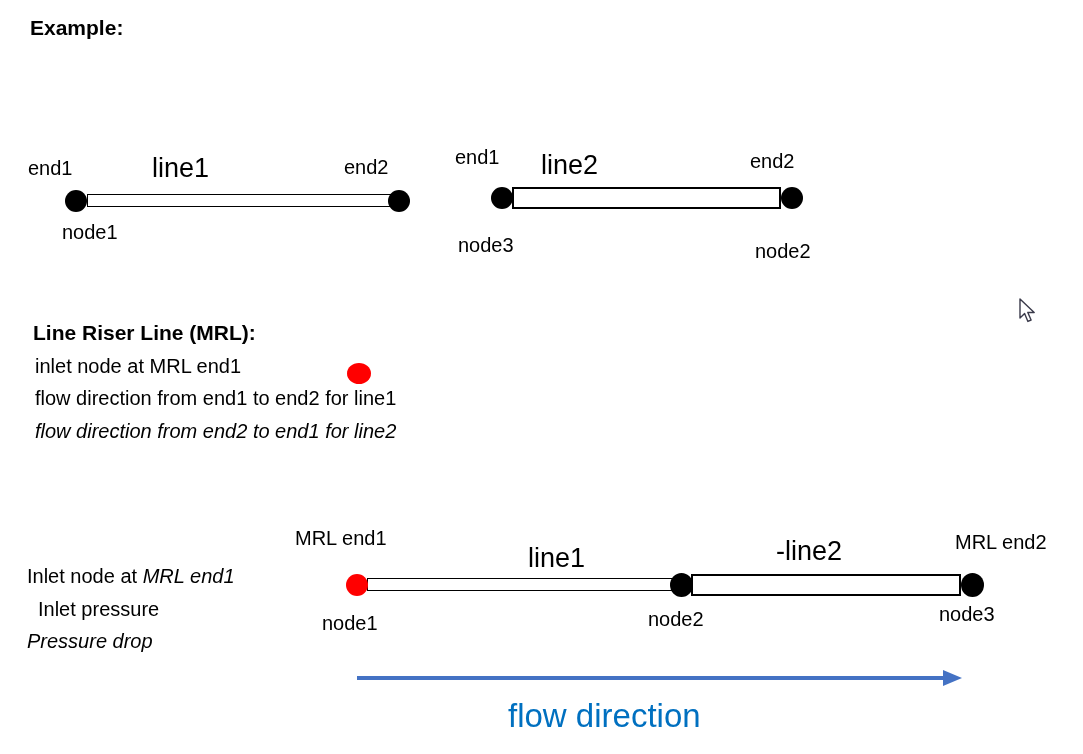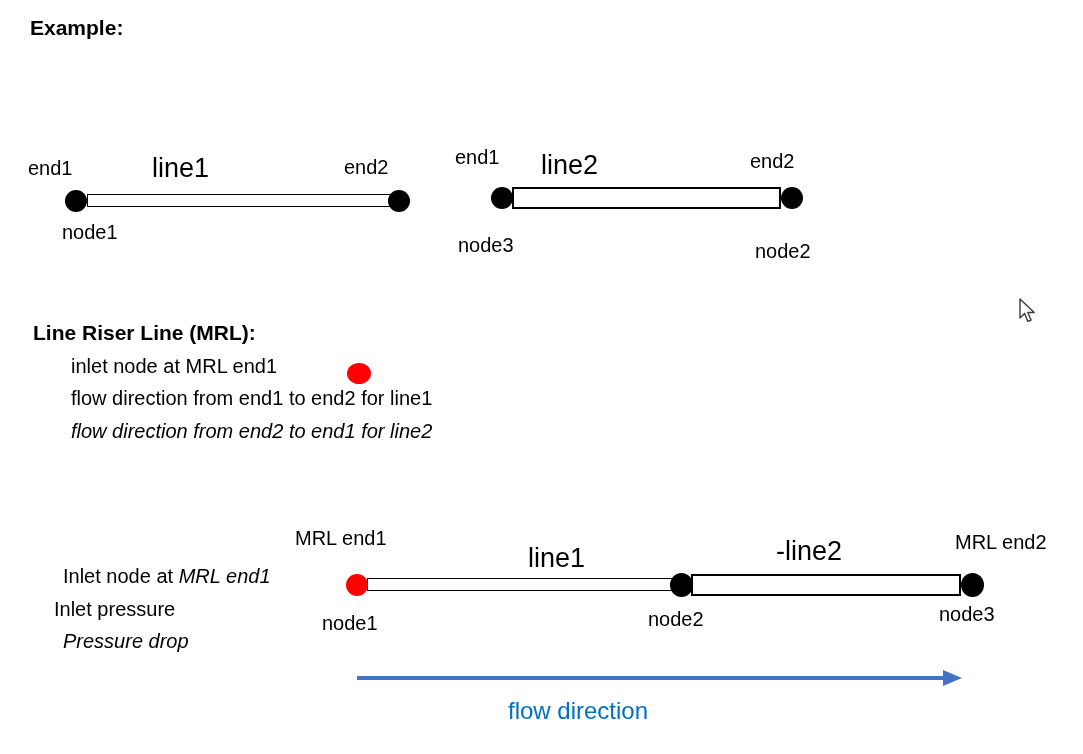--- a/index.html
+++ b/index.html
@@ -7,40 +7,40 @@
     position: relative;
     width: 1083px;
     height: 729px;
     background: #ffffff;
     font-family: "Liberation Sans", "DejaVu Sans", sans-serif;
     color: #000000;
     overflow: hidden;
   }
   .abs { position: absolute; white-space: nowrap; }
   .h-bold { font-weight: 700; font-size: 21px; }
-  .body-text { font-size: 20px; margin-left: 36px; }
+  .body-text { font-size: 20px; }
   .label-sm { font-size: 20px; }
   .label-lg { font-size: 27px; }
   .em-italic { font-style: italic; }
   .pipe {
     position: absolute;
     background: #ffffff;
     box-sizing: border-box;
     border: 1.5px solid var(--node-black, #000);
   }
   .pipe.thick { border-width: 2px; }
   .node-dot {
     position: absolute;
     border-radius: 50%;
     background: var(--node-black, #000);
     z-index: 3;
   }
   .node-dot.red { background: var(--inlet-red, #ff0000); }
   .flow-text {
-    font-size: 24px;
+    font-size: 33px;
     color: var(--flow-text-blue, #0070c0);
   }
 </style>
 </head>
 <body>
 
 <div id="canvas">
 
   <div class="abs h-bold" style="left:30px; top:16px;">Example:</div>
 
@@ -70,21 +70,21 @@
     <div class="abs body-text" style="left:35px; top:355px;">inlet node at MRL end1</div>
     <div class="node-dot red" style="left:347px; top:363px; width:24px; height:21px;"></div>
     <div class="abs body-text" style="left:35px; top:387px;">flow direction from end1 to end2 for line1</div>
     <div class="abs body-text" style="left:35px; top:420px;font-style:italic;">flow direction from end2 to end1 for line2</div>
   </div>
 
   <div>
     <div class="abs body-text" style="left:27px; top:565px;">
       <span>Inlet node at </span><span class="em-italic">MRL end1</span>
     </div>
-    <div class="abs body-text" style="left:18px; top:598px;text-align:right;">Inlet pressure</div>
+    <div class="abs body-text" style="left:38px; top:598px;text-align:right;">Inlet pressure</div>
     <div class="abs body-text" style="left:27px; top:630px;font-style:italic;">Pressure drop</div>
   </div>
 
   <div>
     <div class="abs label-sm" style="left:295px; top:527px;">MRL end1</div>
     <div class="abs label-lg" style="left:528px; top:543px;">line1</div>
     <div class="abs label-lg" style="left:776px; top:536px;">-line2</div>
     <div class="abs label-sm" style="left:955px; top:531px;">MRL end2</div>
 
     <div class="pipe" style="left:367px; top:578px; width:306px; height:13px;"></div>

